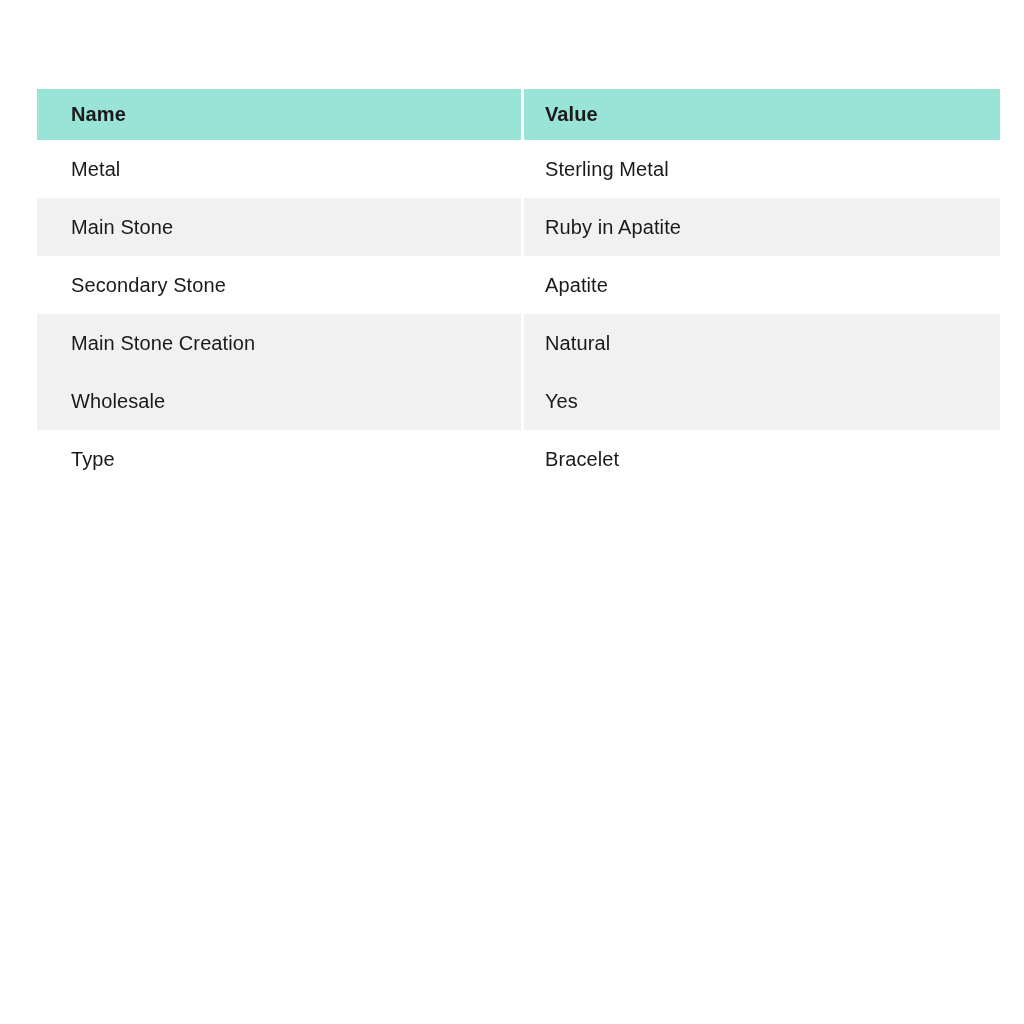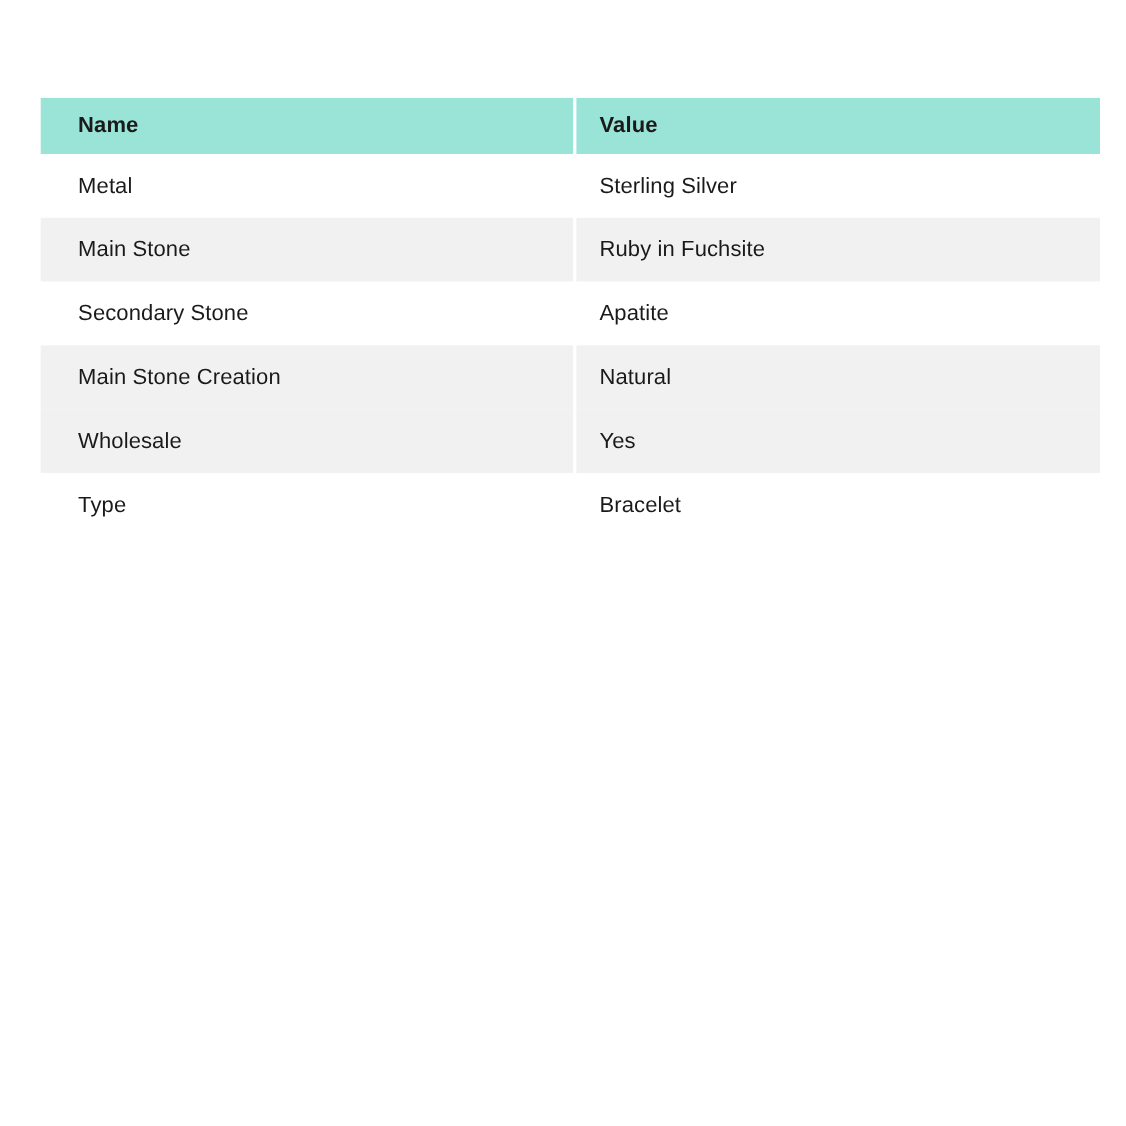--- a/index.html
+++ b/index.html
@@ -55,26 +55,26 @@
 
 <div class="spec-table">
 
   <div class="t-row header">
     <div class="cell name-col">Name</div>
     <div class="cell value-col">Value</div>
   </div>
 
   <div class="t-row even">
     <div class="cell name-col">Metal</div>
-    <div class="cell value-col">Sterling Silver</div>
+    <div class="cell value-col">Sterling Metal</div>
   </div>
 
   <div class="t-row odd">
     <div class="cell name-col">Main Stone</div>
-    <div class="cell value-col">Ruby in Fuchsite</div>
+    <div class="cell value-col">Ruby in Apatite</div>
   </div>
 
   <div class="t-row even">
     <div class="cell name-col">Secondary Stone</div>
     <div class="cell value-col">Apatite</div>
   </div>
 
   <div class="t-row odd">
     <div class="cell name-col">Main Stone Creation</div>
     <div class="cell value-col">Natural</div>

